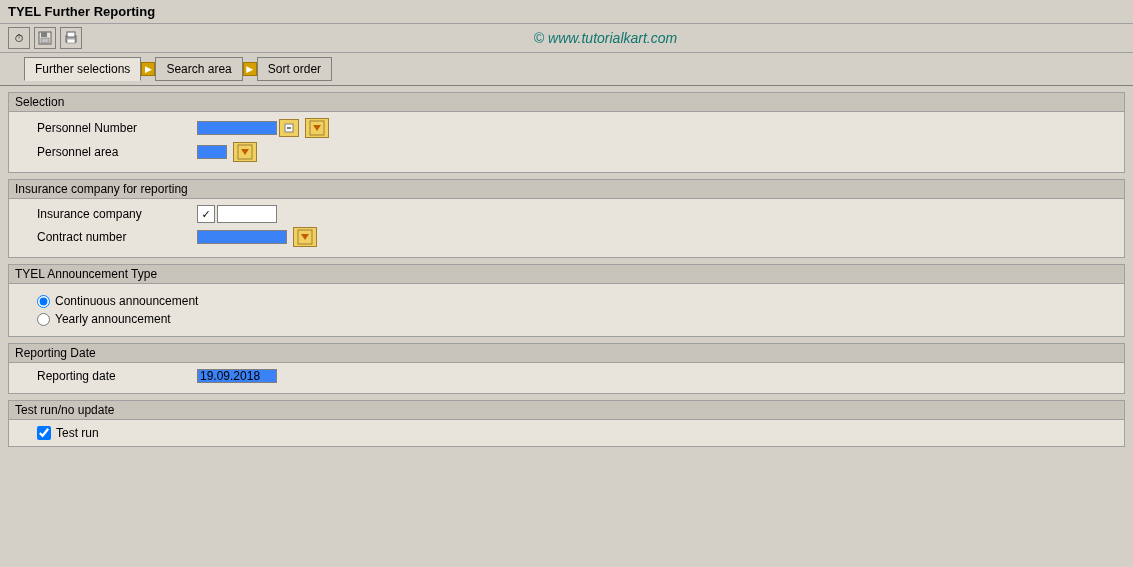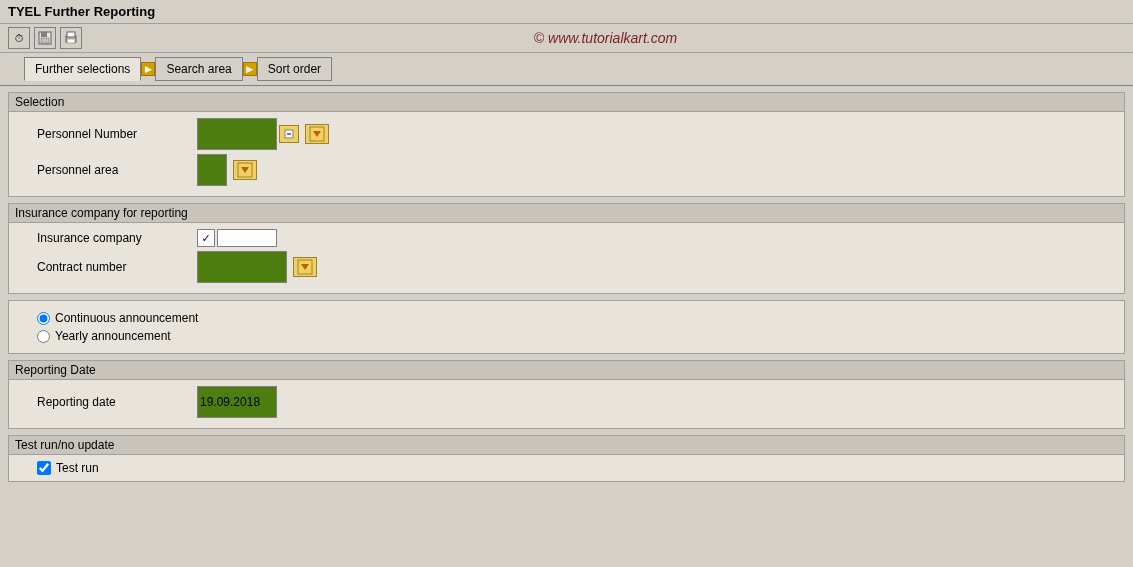--- a/index.html
+++ b/index.html
@@ -31,21 +31,21 @@
       border: 1px solid #808080;
       display: flex;
       align-items: center;
       justify-content: center;
       cursor: pointer;
       font-size: 11px;
     }
     .watermark {
       flex: 1;
       text-align: center;
-      color: #7f1d1d;
+      color: #0f766e;
       font-size: 14px;
       font-style: italic;
     }
     .tab-bar {
       background: #d4d0c8;
       padding: 4px 24px;
       display: flex;
       align-items: center;
       gap: 0;
       border-bottom: 1px solid #808080;
@@ -99,22 +99,22 @@
       display: flex;
       align-items: center;
       margin-bottom: 4px;
     }
     .field-label {
       width: 160px;
       font-size: 12px;
     }
     .field-input {
       border: 1px solid #808080;
-      background: #4d7c0f;
-      height: 32px;
+      background: #3b82f6;
+      height: 14px;
       font-size: 12px;
       padding: 0 2px;
     }
     .field-input-wide {
       width: 80px;
     }
     .field-input-short {
       width: 30px;
     }
     .field-input-date {
@@ -287,20 +287,21 @@
               <rect x="1" y="1" width="14" height="14" fill="#f0d060" stroke="#a08030" stroke-width="1"></rect>
               <polygon points="4,5 12,5 8,11" fill="#c06000"></polygon>
             </svg>
           </div>
         </div>
       </div>
     </div>
   </div>
 
   <div class="section">
+    <div class="section-header">TYEL Announcement Type</div>
     <div class="section-body">
       <div class="radio-group">
         <div class="radio-row">
           <input type="radio" name="announcement" id="continuous" checked="" style="">
           <label for="continuous">Continuous announcement</label>
         </div>
         <div class="radio-row">
           <input type="radio" name="announcement" id="yearly" style="">
           <label for="yearly">Yearly announcement</label>
         </div>

